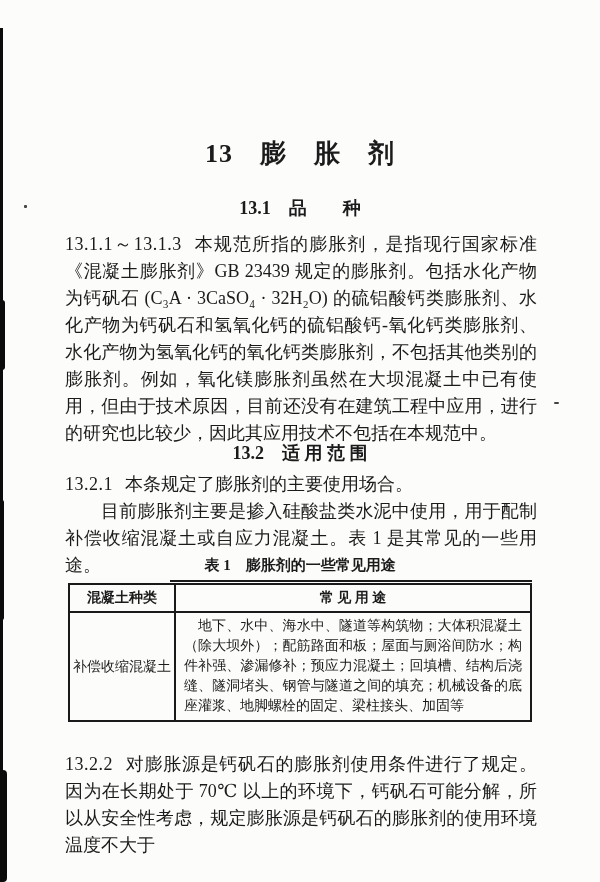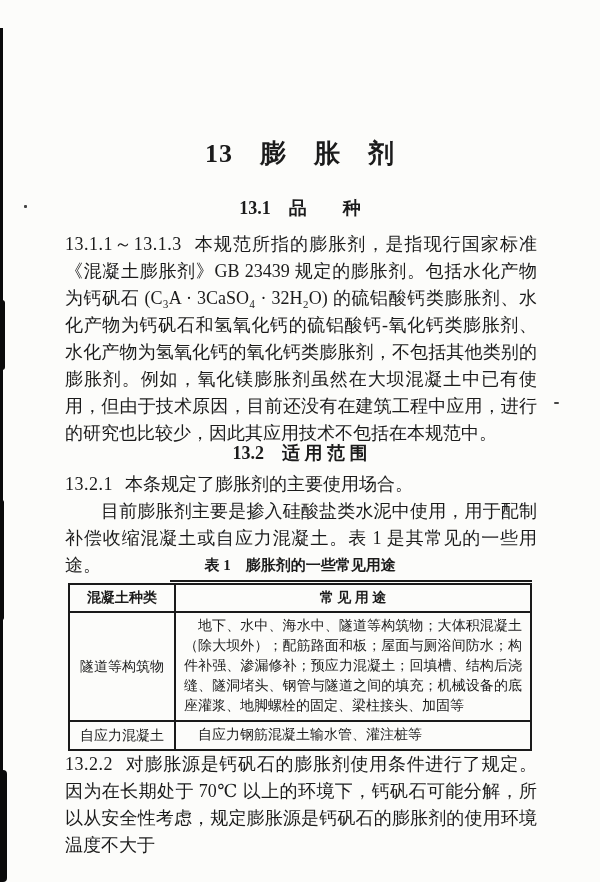--- a/index.html
+++ b/index.html
@@ -120,26 +120,22 @@
 
   <table class="uses-table">
     <thead>
       <tr>
         <th class="col-type">混凝土种类</th>
         <th>常 见 用 途</th>
       </tr>
     </thead>
     <tbody>
       <tr>
-        <td class="cell-type">隧道等构筑物</td>
+        <td class="cell-type">补偿收缩混凝土</td>
         <td class="cell-uses">地下、水中、海水中、隧道等构筑物；大体积混凝土（除大坝外）；配筋路面和板；屋面与厕浴间防水；构件补强、渗漏修补；预应力混凝土；回填槽、结构后浇缝、隧洞堵头、钢管与隧道之间的填充；机械设备的底座灌浆、地脚螺栓的固定、梁柱接头、加固等</td>
-      </tr>
-      <tr>
-        <td class="cell-type">自应力混凝土</td>
-        <td class="cell-uses">自应力钢筋混凝土输水管、灌注桩等</td>
       </tr>
     </tbody>
   </table>
 
   <p class="para p1322"><span class="clause-label">13.2.2</span><span>对膨胀源是钙矾石的膨胀剂使用条件进行了规定。因为在长期处于 70℃ 以上的环境下，钙矾石可能分解，所以从安全性考虑，规定膨胀源是钙矾石的膨胀剂的使用环境温度不大于</span></p>
 
 
 </div>
 
 </body></html>

